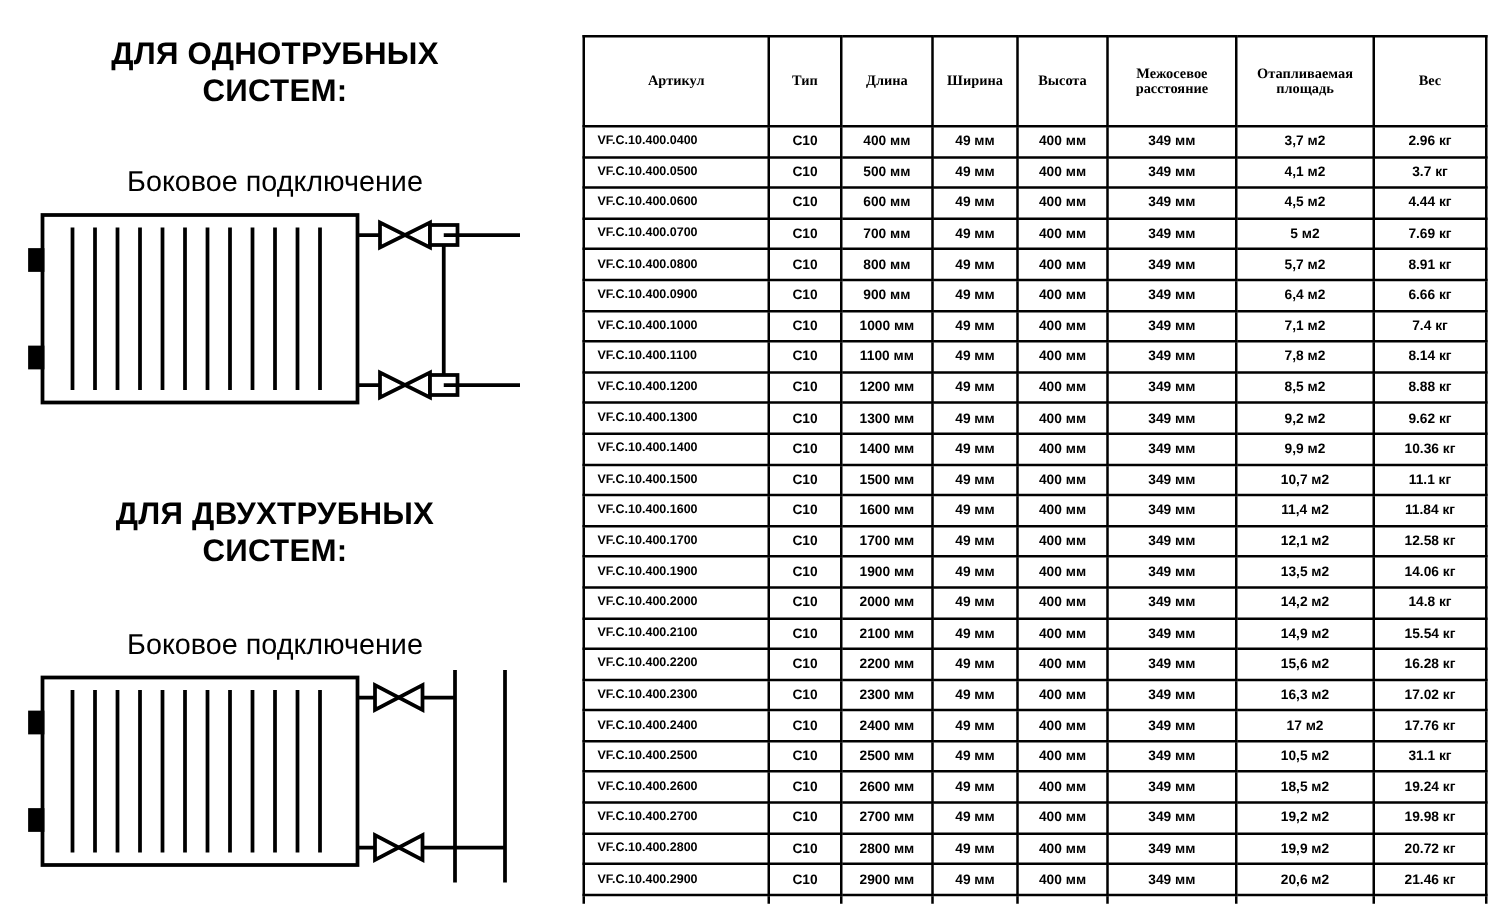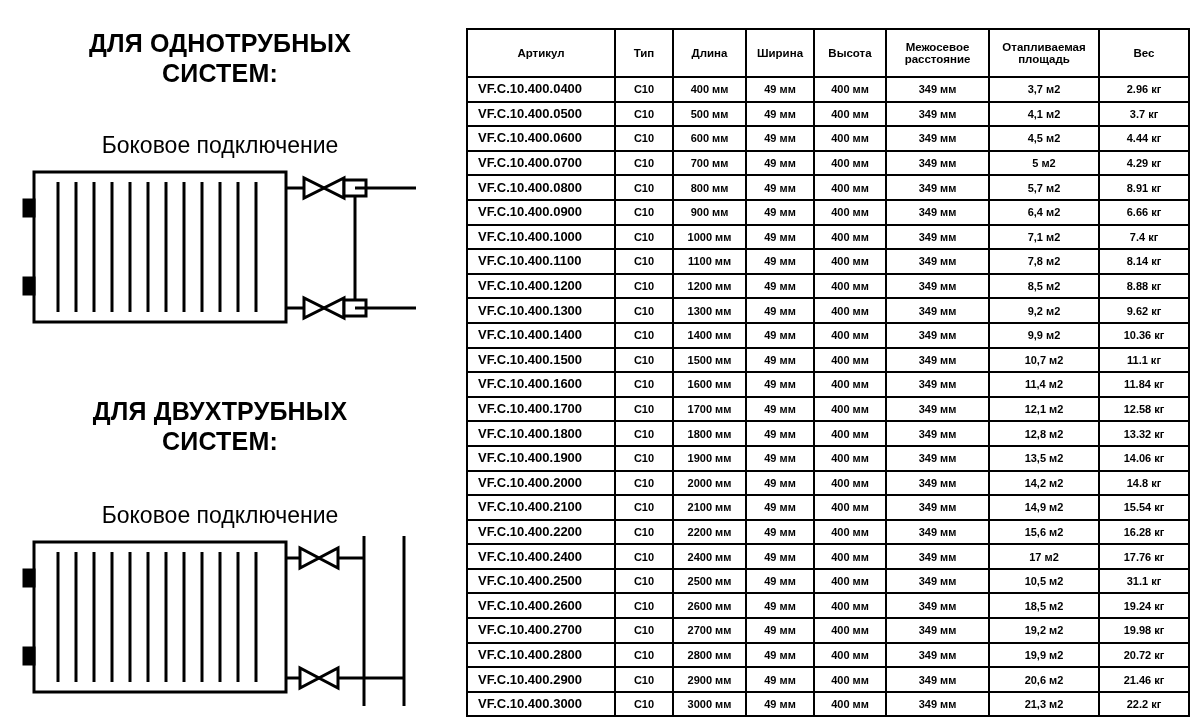--- a/index.html
+++ b/index.html
@@ -71,24 +71,25 @@
     padding: 0;
     height: 22.6px;
     line-height: 12px;
     font-weight: bold;
     white-space: nowrap;
   }
   table.spec thead th {
     height: 42px;
     font-size: 11.5px;
     white-space: normal;
-    padding: 2px 3px;
+    padding: 14px 3px;
+    font-family: Liberation Serif, serif;
   }
   table.spec td.art {
-    font-size: 13px;
+    font-size: 10px;
     text-align: left;
     padding-left: 10px;
   }
   
   col.c-art  { width: 148px; }
   col.c-type { width: 58px; }
   col.c-len  { width: 73px; }
   col.c-wid  { width: 68px; }
   col.c-hei  { width: 72px; }
   col.c-axis { width: 103px; }
@@ -264,21 +265,21 @@
           <td>4.44 кг</td>
         </tr>
         <tr>
           <td class="art">VF.C.10.400.0700</td>
           <td>C10</td>
           <td>700 мм</td>
           <td>49 мм</td>
           <td>400 мм</td>
           <td>349 мм</td>
           <td>5 м2</td>
-          <td>4.29 кг</td>
+          <td>7.69 кг</td>
         </tr>
         <tr>
           <td class="art">VF.C.10.400.0800</td>
           <td>C10</td>
           <td>800 мм</td>
           <td>49 мм</td>
           <td>400 мм</td>
           <td>349 мм</td>
           <td>5,7 м2</td>
           <td>8.91 кг</td>
@@ -367,30 +368,20 @@
           <td class="art">VF.C.10.400.1700</td>
           <td>C10</td>
           <td>1700 мм</td>
           <td>49 мм</td>
           <td>400 мм</td>
           <td>349 мм</td>
           <td>12,1 м2</td>
           <td>12.58 кг</td>
         </tr>
         <tr>
-          <td class="art">VF.C.10.400.1800</td>
-          <td>C10</td>
-          <td>1800 мм</td>
-          <td>49 мм</td>
-          <td>400 мм</td>
-          <td>349 мм</td>
-          <td>12,8 м2</td>
-          <td>13.32 кг</td>
-        </tr>
-        <tr>
           <td class="art">VF.C.10.400.1900</td>
           <td>C10</td>
           <td>1900 мм</td>
           <td>49 мм</td>
           <td>400 мм</td>
           <td>349 мм</td>
           <td>13,5 м2</td>
           <td>14.06 кг</td>
         </tr>
         <tr>
@@ -415,20 +406,30 @@
         </tr>
         <tr>
           <td class="art">VF.C.10.400.2200</td>
           <td>C10</td>
           <td>2200 мм</td>
           <td>49 мм</td>
           <td>400 мм</td>
           <td>349 мм</td>
           <td>15,6 м2</td>
           <td>16.28 кг</td>
+        </tr>
+        <tr>
+          <td class="art">VF.C.10.400.2300</td>
+          <td>C10</td>
+          <td>2300 мм</td>
+          <td>49 мм</td>
+          <td>400 мм</td>
+          <td>349 мм</td>
+          <td>16,3 м2</td>
+          <td>17.02 кг</td>
         </tr>
         <tr>
           <td class="art">VF.C.10.400.2400</td>
           <td>C10</td>
           <td>2400 мм</td>
           <td>49 мм</td>
           <td>400 мм</td>
           <td>349 мм</td>
           <td>17 м2</td>
           <td>17.76 кг</td>

